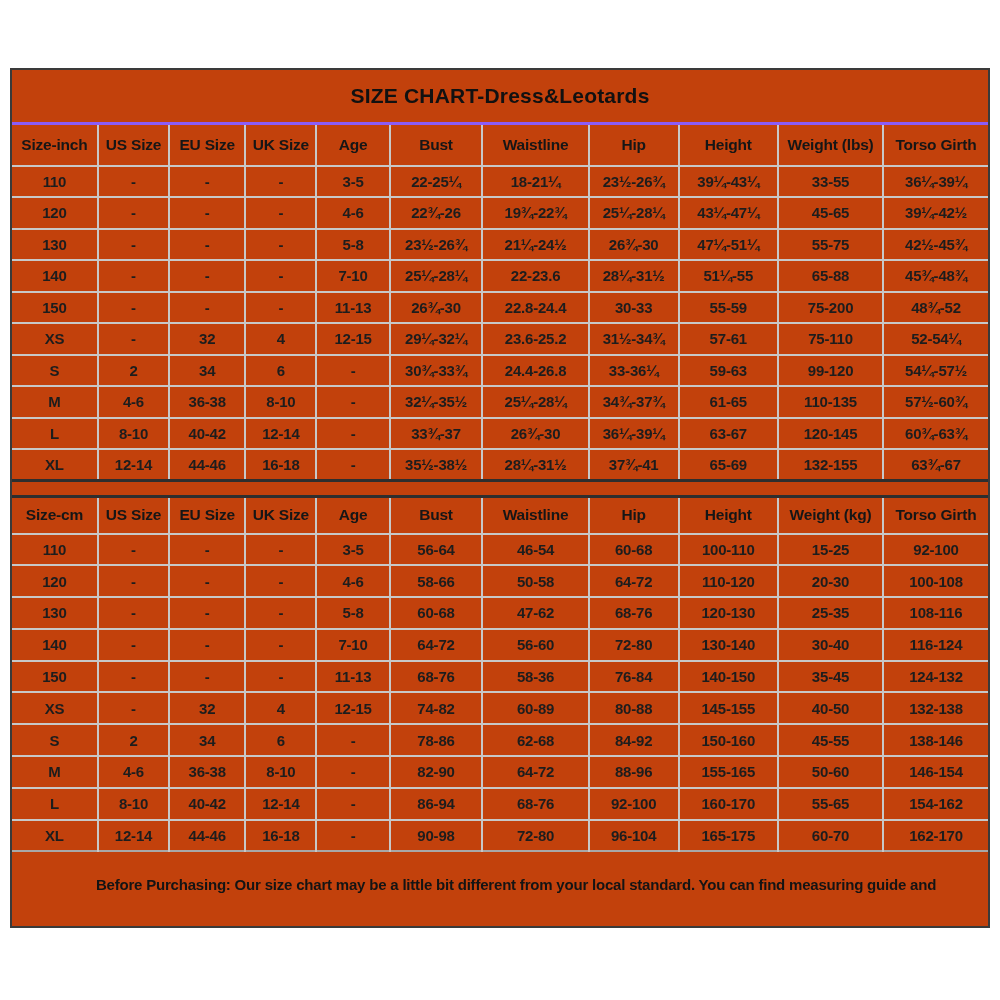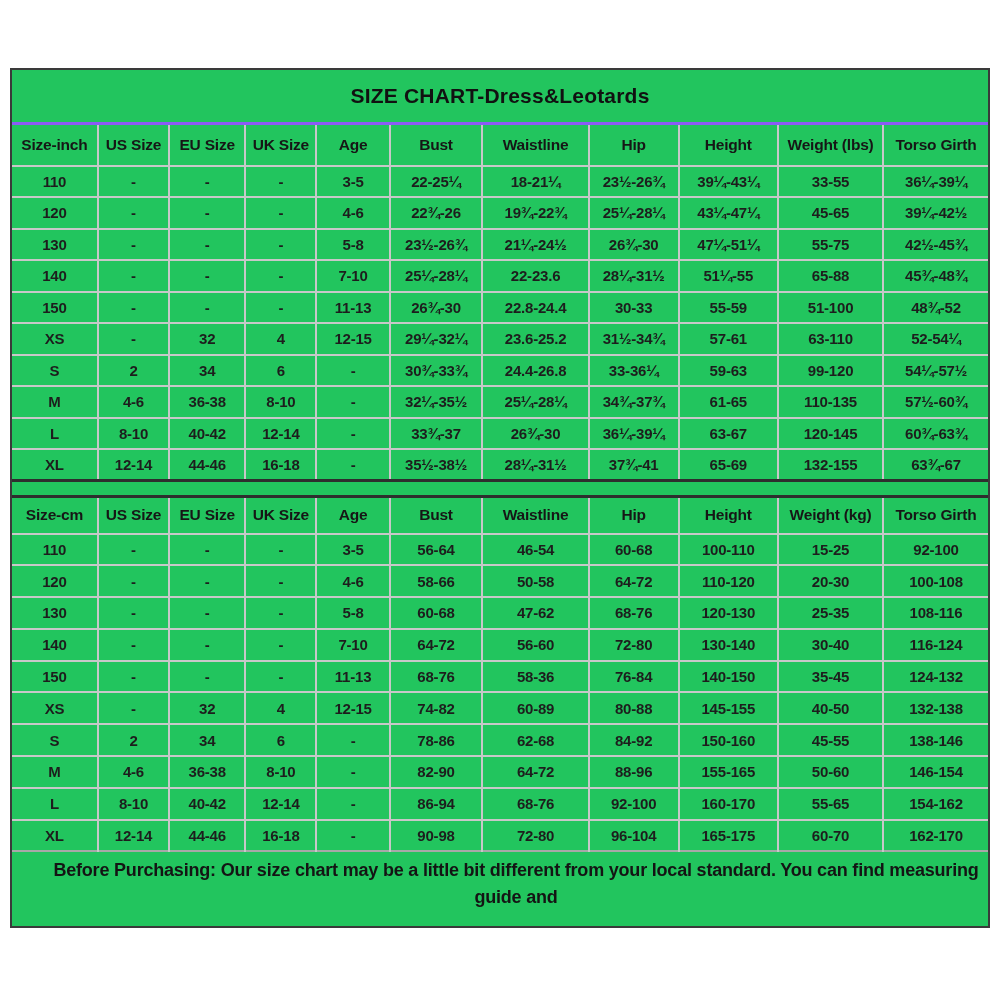--- a/index.html
+++ b/index.html
@@ -14,21 +14,21 @@
     font-family: "Liberation Sans", sans-serif;
     color: #1d1d1d;
   }
   .chart-box {
     position: absolute;
     left: 10px;
     top: 68px;
     width: 976px;
     height: 856px;
     border: 2px solid #3a3a3a;
-    background: #22c55e;
+    background: #c2410c;
   }
   .title {
     height: 52px;
     display: flex;
     align-items: center;
     justify-content: center;
     font-size: 21px;
     font-weight: bold;
     letter-spacing: 0.2px;
     color: #111111;
@@ -68,21 +68,21 @@
   }
   table.t2 thead tr { height: 37px; }
   table.t2 tbody tr { height: 31.8px; }
   .note {
     height: 64px;
     display: flex;
     flex-direction: column;
     align-items: center;
     justify-content: center;
     font-weight: bold;
-    font-size: 18px;
+    font-size: 15px;
     letter-spacing: -0.2px;
     line-height: 1.55;
     color: #141414;
     text-align: center;
     overflow: hidden;
     margin-left: 32px;
   }
 </style>
 </head>
 <body>
@@ -175,34 +175,34 @@
         <tr>
           <td>150</td>
           <td>-</td>
           <td>-</td>
           <td>-</td>
           <td>11-13</td>
           <td>26¾-30</td>
           <td>22.8-24.4</td>
           <td>30-33</td>
           <td>55-59</td>
-          <td>51-100</td>
+          <td>75-200</td>
           <td>48¾-52</td>
         </tr>
         <tr>
           <td>XS</td>
           <td>-</td>
           <td>32</td>
           <td>4</td>
           <td>12-15</td>
           <td>29¼-32¼</td>
           <td>23.6-25.2</td>
           <td>31½-34¾</td>
           <td>57-61</td>
-          <td>63-110</td>
+          <td>75-110</td>
           <td>52-54¼</td>
         </tr>
         <tr>
           <td>S</td>
           <td>2</td>
           <td>34</td>
           <td>6</td>
           <td>-</td>
           <td>30¾-33¾</td>
           <td>24.4-26.8</td>

